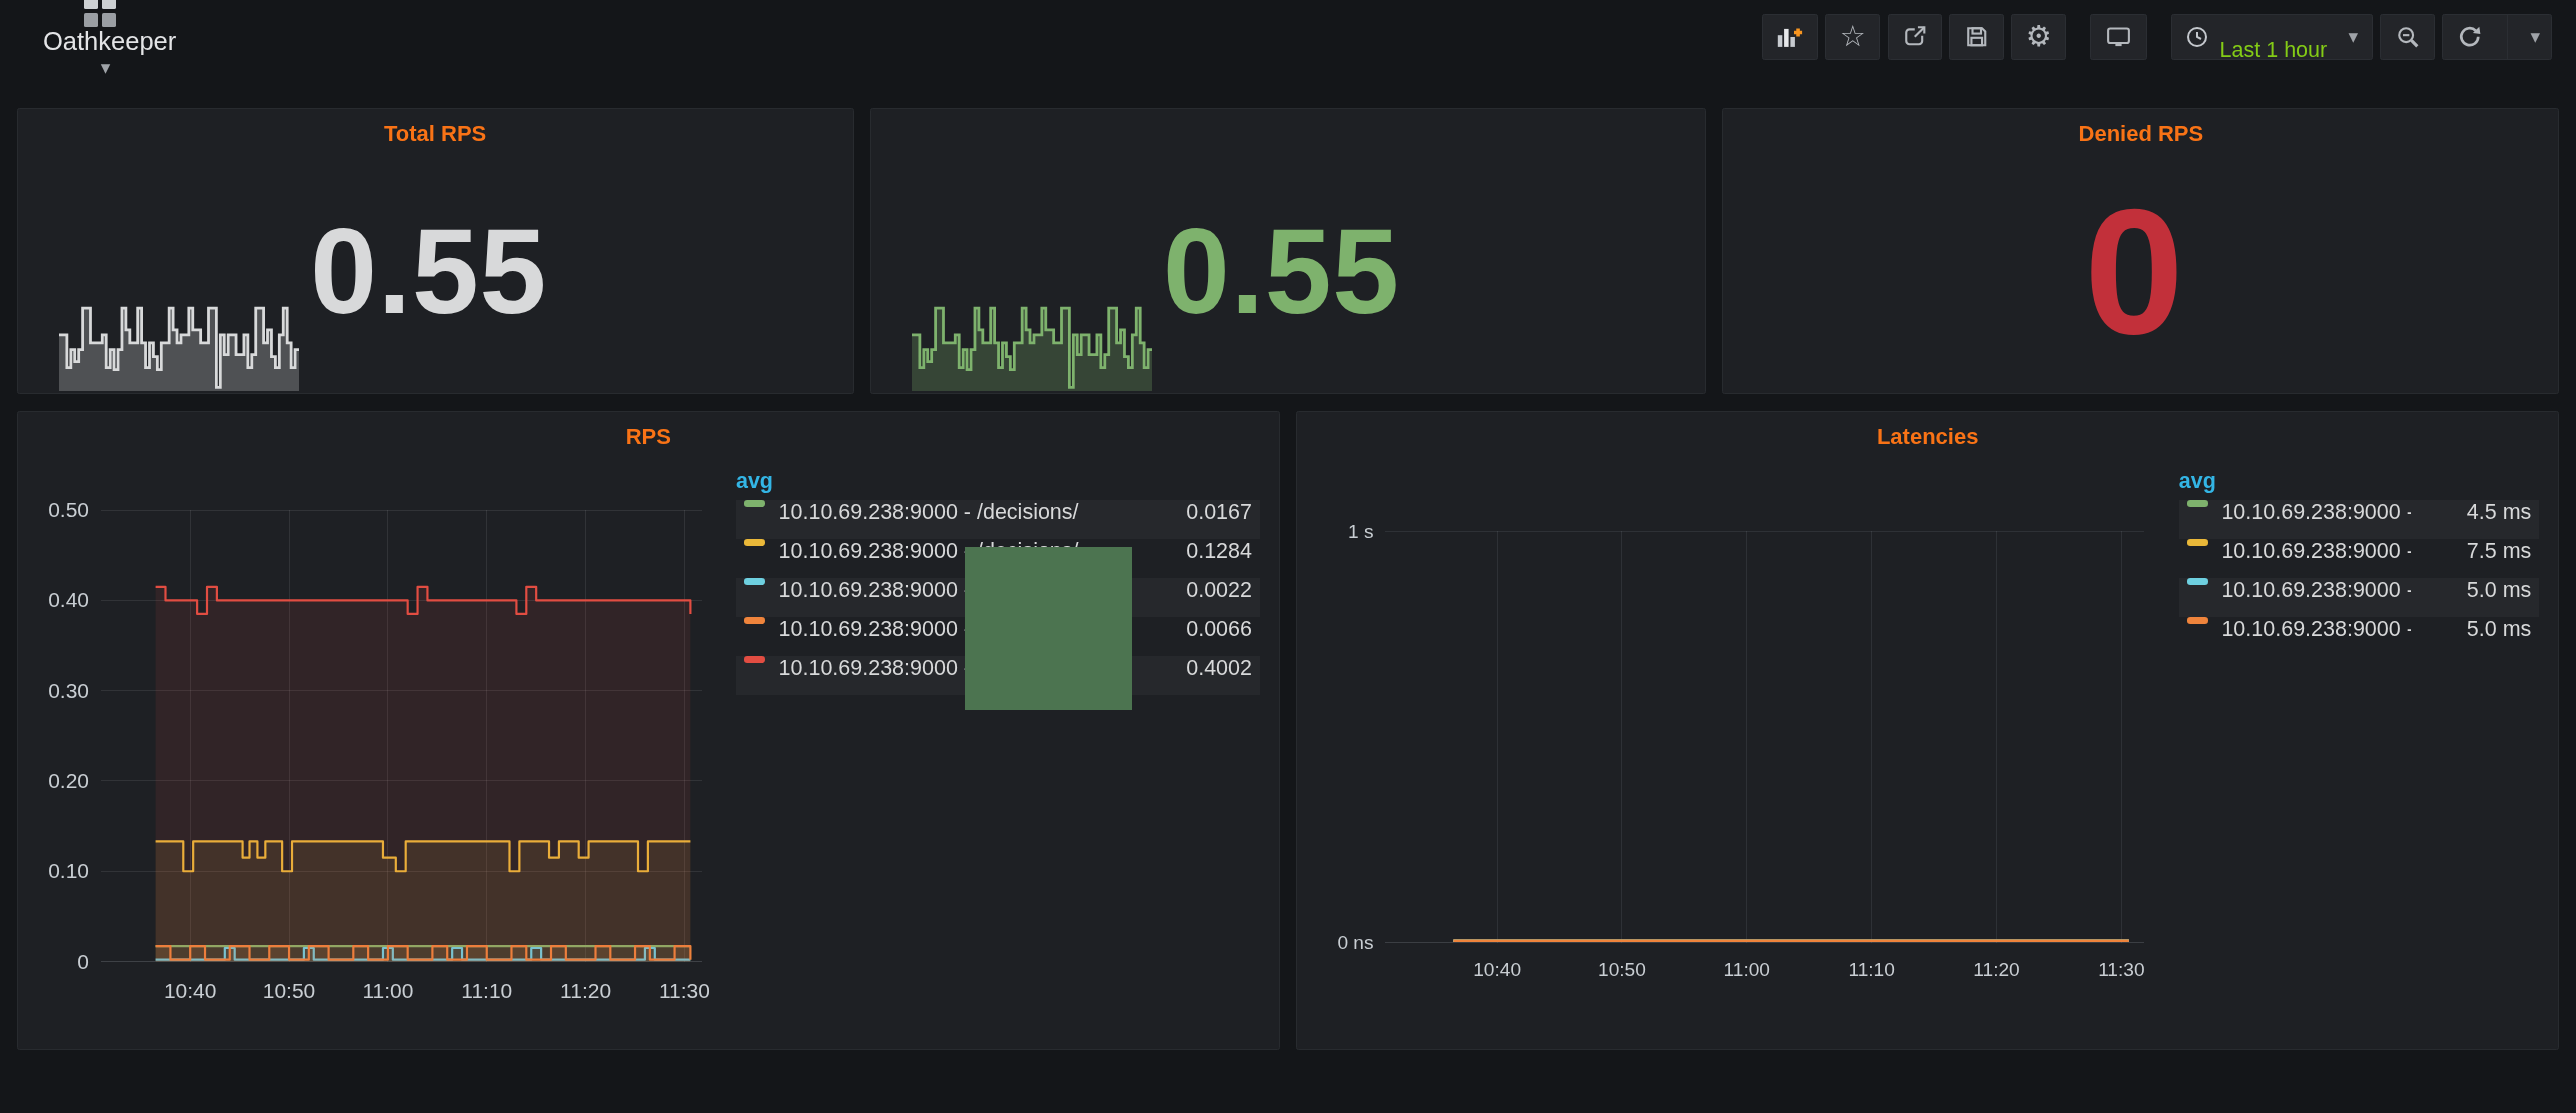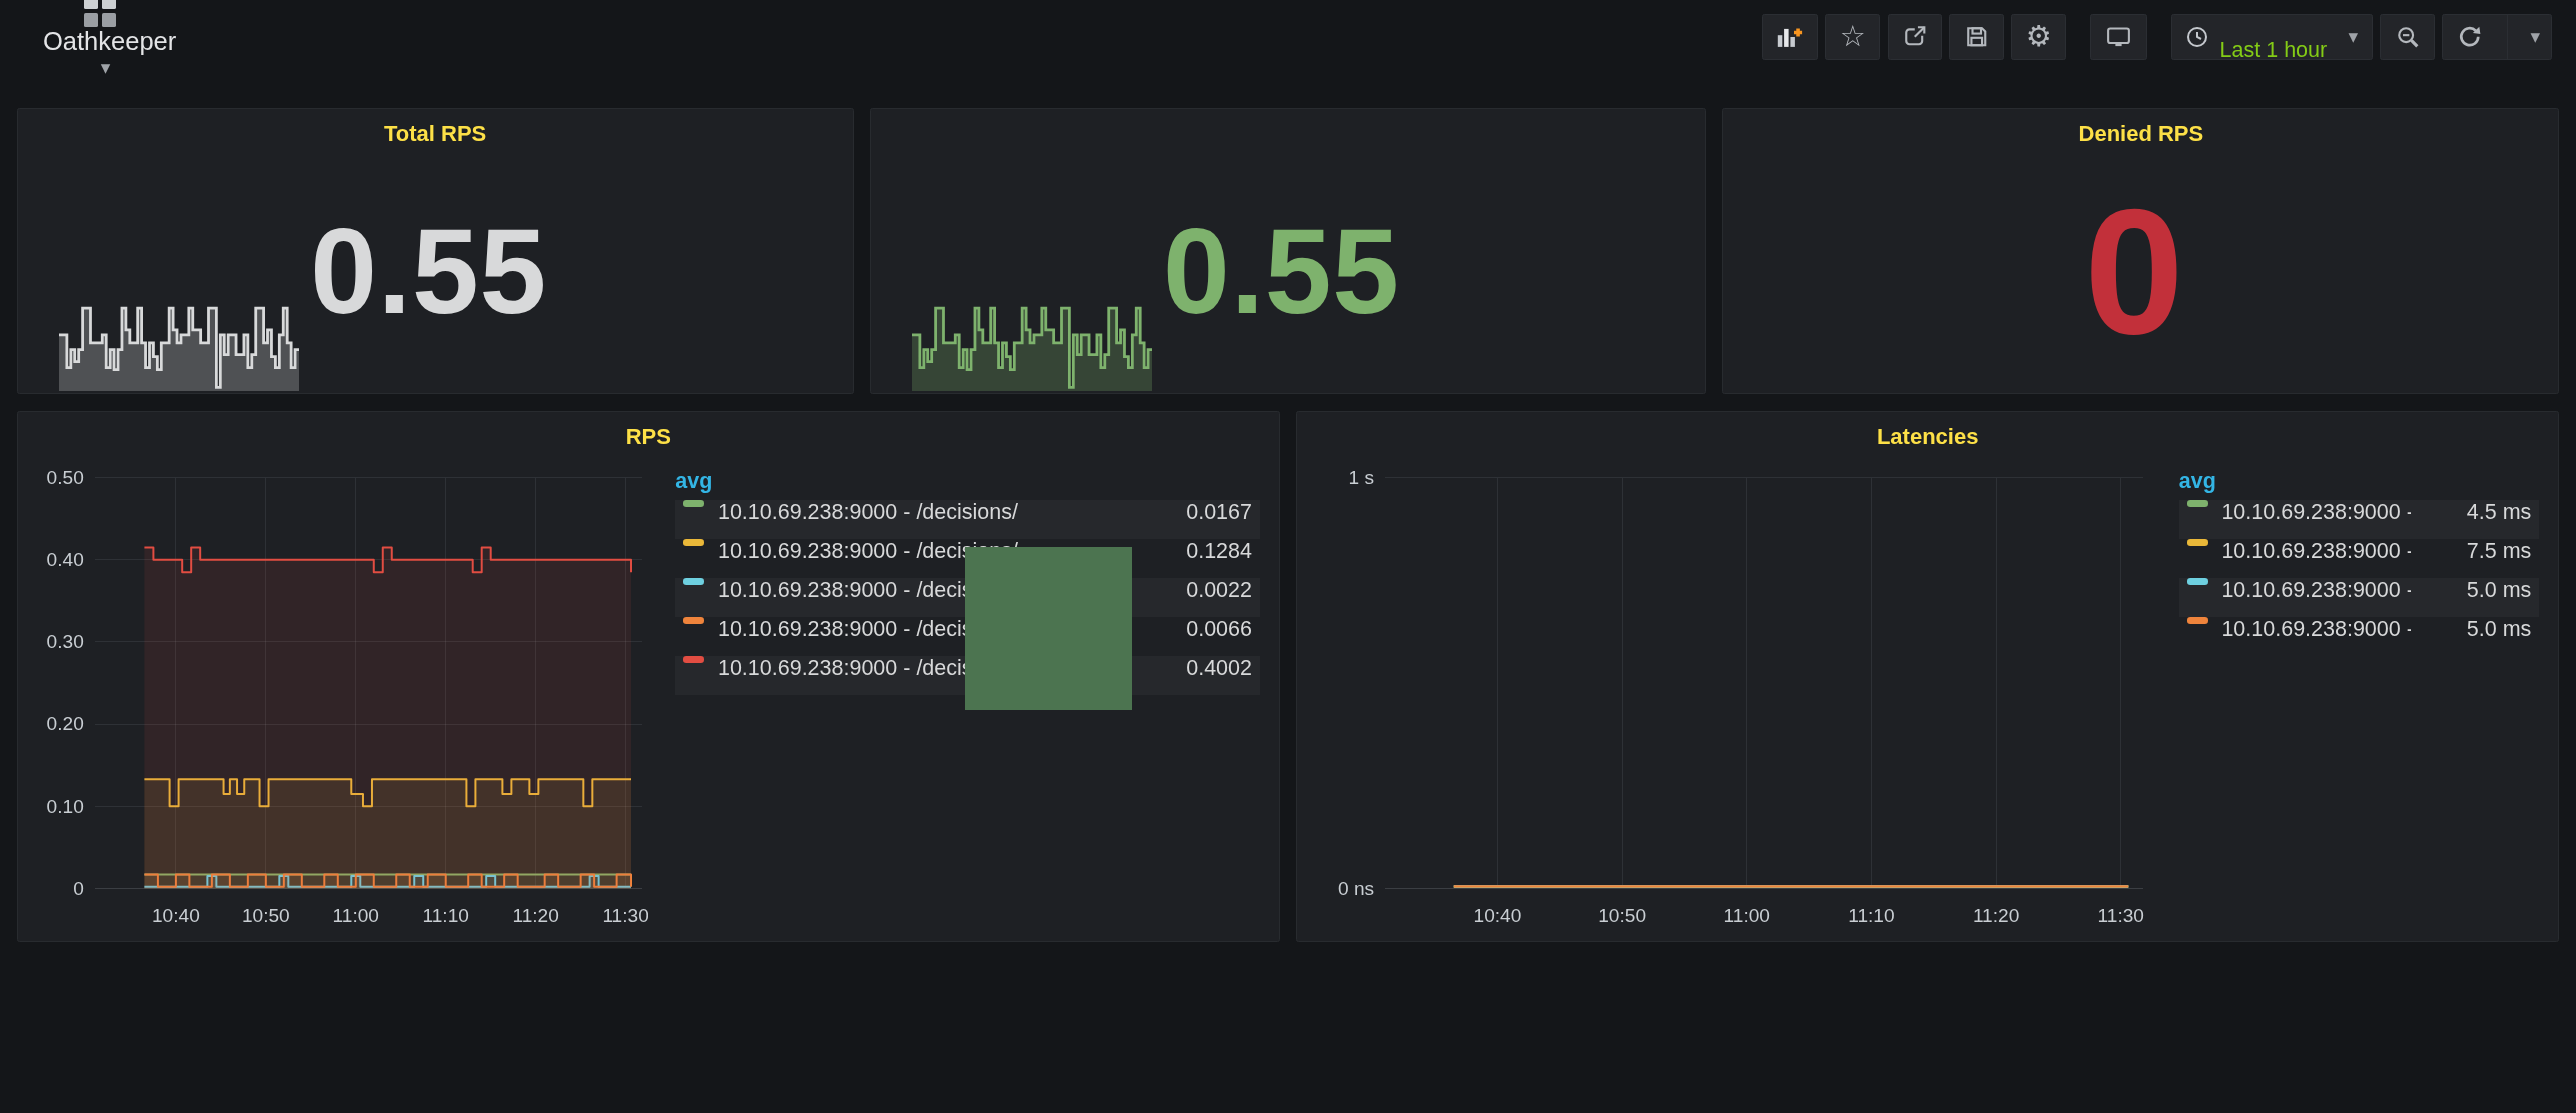--- a/index.html
+++ b/index.html
@@ -25,24 +25,24 @@
   .glyph { font-size:29px; line-height:1; color:#b4b8bd; }
   .split { padding:0; }
   .split .seg { height:100%; display:flex; align-items:center; padding:0 14.4px; }
   .split .seg + .seg { border-left:0.8px solid #2b2e33; padding:0 11px; }
   .time-label { color:#84cc16; white-space:nowrap;margin-top:28px; }
 
   
   main { padding:35px 16.7px 0; }
   .row { display:flex; gap:16px; }
   .row-stats { height:286px; margin-bottom:16.7px; }
-  .row-graphs { height:531px; }
+  .row-graphs { height:639px; }
   .panel { position:relative; flex:1; background:#1e2024; border:0.8px solid #282b2f;
     border-radius:2.4px; overflow:hidden; }
-  .panel h2 { text-align:center; font-size:22px; font-weight:700; color:#fde047;
+  .panel h2 { text-align:center; font-size:22px; font-weight:700; color:#f97316;
     padding-top:12px; height:45px; cursor:pointer; }
 
   
   .stat-value { position:absolute; left:0; right:13px; top:57%; transform:translateY(-50%);
     text-align:center; font-size:120px; font-weight:700; letter-spacing:0.8px; z-index:2; }
   .stat-denied .stat-value { font-size:179px; }
   .spark { position:absolute; left:41px; right:6.4px; bottom:1.6px; height:104px; z-index:1; }
 
   
   .graph-body { position:absolute; top:45px; left:8px; right:8px; bottom:6.4px; display:flex; }

